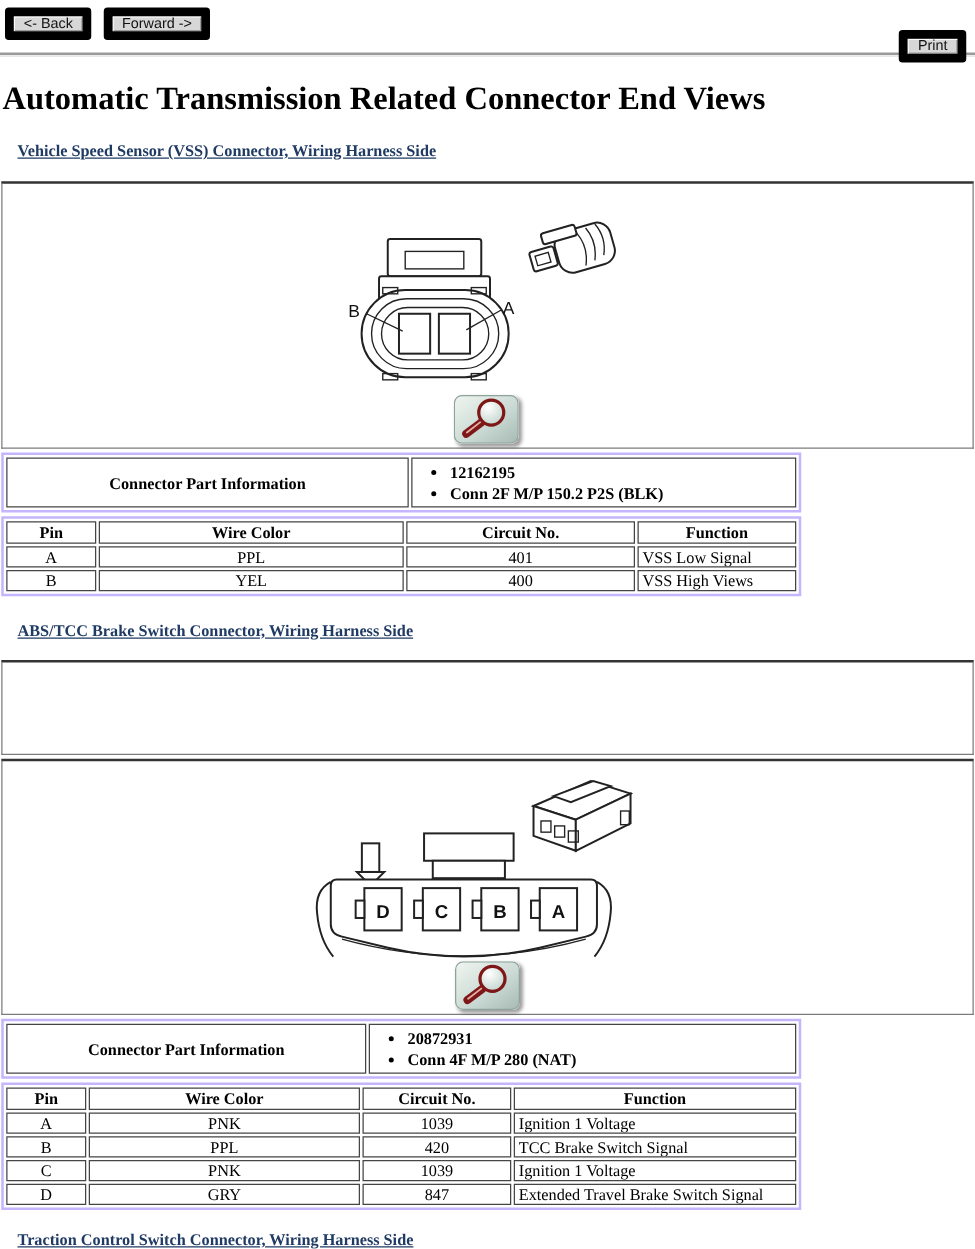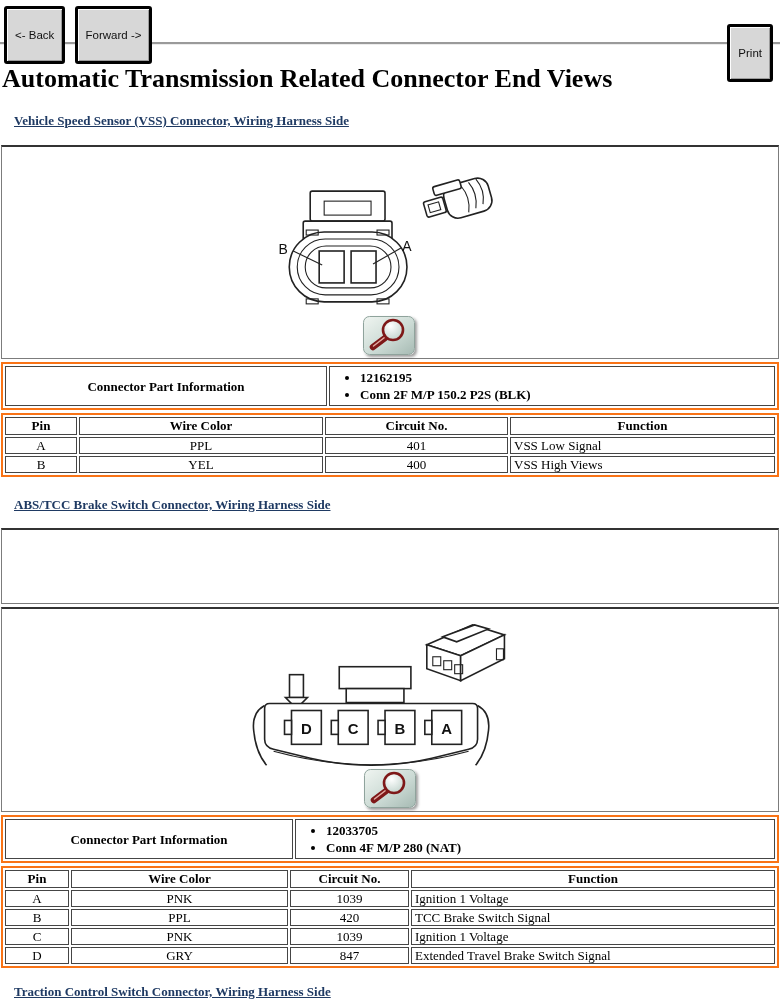--- a/index.html
+++ b/index.html
@@ -4,22 +4,22 @@
 <style>
   html,body{margin:0;padding:0;}
   body{
     width:780px;height:999px;overflow:hidden;background:#fff;color:#000;
     font-family:"Liberation Serif",serif;font-size:13px;position:relative;
   }
   
   .topbar{position:relative;height:42px;box-sizing:border-box;padding:6px 4px 0 4px;}
   .nav-btn{
     font-family:"Liberation Sans",sans-serif;font-size:11.5px;color:#111;
-    background:#d7d7d7;border:3px solid #000000;border-radius:3px;
-    padding:20px 8px;margin-right:6px;cursor:pointer;
+    background:#d7d7d7;border:7px solid #000000;border-radius:3px;
+    padding:0 8px;margin-right:6px;cursor:pointer;
     box-shadow:inset 1px 1px 0 #fdfdfd, inset -1px -1px 0 #9c9c9c;
   }
   .doc-title{
     position:absolute;left:0;right:0;top:3px;text-align:center;
     font-weight:bold;font-size:12.5px;line-height:1.5;pointer-events:none;
   }
   .print-wrap{position:absolute;right:7px;top:24px;}
   .divider{height:2px;background:#9a9a9a;border-bottom:1px solid #ececec;}
   
   h1{font-size:26px;line-height:28px;margin:20px 0 0 2px;font-weight:bold;}
@@ -41,22 +41,22 @@
   .pin-letter{font-family:"Liberation Sans",sans-serif;font-size:15px;font-weight:bold;fill:#111;}
   .ref-letter{font-family:"Liberation Sans",sans-serif;font-size:14px;fill:#111;}
   .mag-btn{
     position:absolute;width:52px;height:39px;padding:0;border:0;background:transparent;
     border-radius:6px;cursor:pointer;box-shadow:2px 2px 3px rgba(0,0,0,.38);
   }
   .fig-1 .mag-btn{left:361px;bottom:3px;}
   .fig-2 .mag-btn{left:362px;bottom:3px;}
   
   table.data-table{
-    table-layout:fixed;width:778px;margin:3px 0 0 1px;
-    border-collapse:separate;border-spacing:2px;border:2px solid #f97316;
+    table-layout:fixed;width:640px;margin:3px 0 0 1px;
+    border-collapse:separate;border-spacing:2px;border:2px solid #c4b5fd;
     font-size:13px;background:#fff;
   }
   table.data-table td,table.data-table th{
     border:1px solid #454545;padding:0 3px;line-height:15px;overflow:hidden;
   }
   .pi-label{text-align:center;font-weight:bold;vertical-align:middle;}
   .pi-items ul{margin:2px 0;padding-left:27px;font-weight:bold;}
   .pi-items li{line-height:17px;}
   table.pin-table th{text-align:center;font-weight:bold;line-height:16px;}
   table.pin-table td{text-align:center;line-height:15px;}
@@ -251,21 +251,21 @@
 <table class="data-table part-info">
   <colgroup>
       <col style="width:288px">
       <col>
     </colgroup>
   <tbody>
       <tr>
     <td class="pi-label">Connector Part Information</td>
     <td class="pi-items">
       <ul>
-        <li>12033705</li>
+        <li>20872931</li>
         <li>Conn 4F M/P 280 (NAT)</li>
       </ul>
     </td>
   </tr>
 </tbody>
   </table>
 
 <table class="data-table pin-table">
   <colgroup>
       <col style="width:64px">

